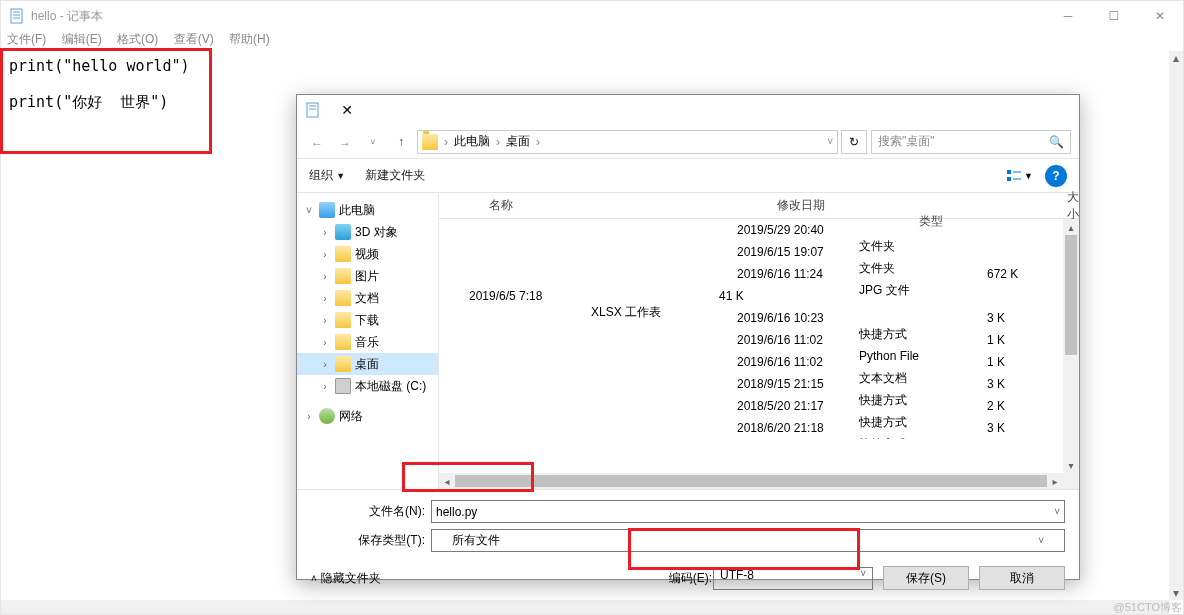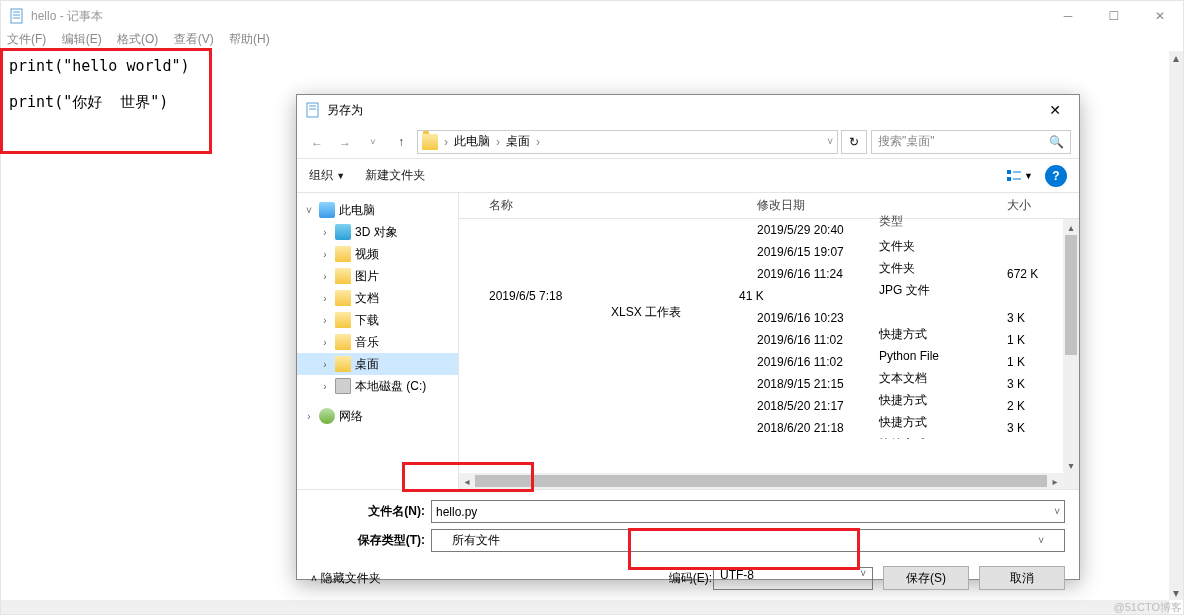--- a/index.html
+++ b/index.html
@@ -51,41 +51,41 @@
 .tree-item.sel { background: #cde8ff; }
 .tree-arrow { width: 12px; text-align: center; color: #666; font-size: 10px; }
 .tree-ico { width: 16px; height: 16px; display: inline-block; }
 .ico-pc { background: linear-gradient(#8fd3fe,#3a9be8); border-radius:2px; }
 .ico-folder { background: linear-gradient(#ffe9a6,#f5c741); border-radius:1px; }
 .ico-disk { background: #cfcfcf; border:1px solid #999; border-radius:1px; }
 .ico-net { background: linear-gradient(#bde0a7,#6fb23d); border-radius:50%; }
 .ico-3d { background: linear-gradient(#7fd1ef,#2aa0d8); border-radius:2px; }
 
 .sa-list { flex: 1; position: relative; }
-.list-head { display: flex; height: 26px; align-items: center; border-bottom: 1px solid #e5e5e5; color: #444; padding-left: 10px; }
+.list-head { display: flex; height: 26px; align-items: center; border-bottom: 1px solid #e5e5e5; color: #444; padding-left: 10px; gap: 20px; }
 .col-name { width: 268px; }
 .col-date { width: 122px; }
 .col-type { width: 128px; margin-top: 32px; }
 .col-size { flex: 1; }
 .list-rows { overflow: hidden; }
 .list-row { display: flex; height: 22px; align-items: center; padding-left: 10px; }
 .list-row .col-name { display: flex; align-items: center; gap: 6px; }
 .blur { filter: blur(4px); }
 .name-block { width: 130px; height: 14px; background: #ccc; }
 .name-ico { width:16px;height:16px;background:#bbb; }
 .sa-list-scroll { position:absolute; right:0; top:26px; bottom:0; width:16px; background:#f0f0f0; }
 .sa-list-scroll .arrow { height:16px;display:flex;align-items:center;justify-content:center;color:#666;font-size:10px; }
 .sa-list-scroll .thumb { height:120px; margin:0 2px; background:#c1c1c1; }
 .sa-list-hscroll { position:absolute; left:0; right:16px; bottom:0; height:16px; background:#f0f0f0; display:flex; }
 .sa-list-hscroll .arrow { width:16px;display:flex;align-items:center;justify-content:center;color:#666;font-size:10px; }
 .sa-list-hscroll .thumb { flex:1; margin:2px 0; background:#c1c1c1; }
 
 .sa-bottom { border-top: 1px solid #e5e5e5; padding: 10px 14px 8px 14px; }
 .form-row { display: flex; align-items: center; margin-bottom: 6px; }
-.form-label { width: 120px; text-align: right; padding-right: 6px; font-weight: bold; }
+.form-label { width: 120px; text-align: right; padding-right: 6px; }
 .form-input { flex: 1; height: 23px; border: 1px solid #7a7a7a; padding: 0 4px; display:flex;align-items:center; }
 .form-select { flex: 1; height: 23px; border: 1px solid #7a7a7a; padding: 0 20px; display:flex;align-items:center;justify-content:space-between; }
 .sa-footer { display: flex; align-items: center; margin-top: 14px; }
 .hide-folders { display:flex;align-items:center;gap:4px; }
 .enc-label { margin-left: auto; margin-right: 1px; }
 .enc-select { width: 160px; height: 23px; border: 1px solid #7a7a7a; display:flex;align-items:flex-start;justify-content:space-between;padding:0 6px; }
 .btn { width: 86px; height: 24px; border: 1px solid #adadad; background: #e1e1e1; margin-left: 10px; text-align:center; line-height:22px; }
 
 .watermark { position:absolute; right:2px; bottom:0; color:#bbb; font-size:11px; }
 </style>
@@ -130,21 +130,20 @@
 
 <div class="saveas">
   <div class="sa-titlebar">
     <span class="np-icon">
       <svg viewBox="0 0 16 16">
           <rect x="2" y="1" width="11" height="14" fill="#fff" stroke="#5aa0d8"></rect>
           <line x1="4" y1="4" x2="11" y2="4" stroke="#5aa0d8"></line>
           <line x1="4" y1="7" x2="11" y2="7" stroke="#5aa0d8"></line>
         </svg>
     </span>
-    <span class="sa-title">另存为</span>
     <span class="sa-close">✕</span>
   </div>
 
   <div class="sa-addressbar">
     <div class="nav-btn">←</div>
     <div class="nav-btn">→</div>
     <div class="nav-btn" style="font-size:9px">˅</div>
     <div class="nav-btn enabled">↑</div>
     <div class="addr-box">
       <span class="folder-ico"></span>

